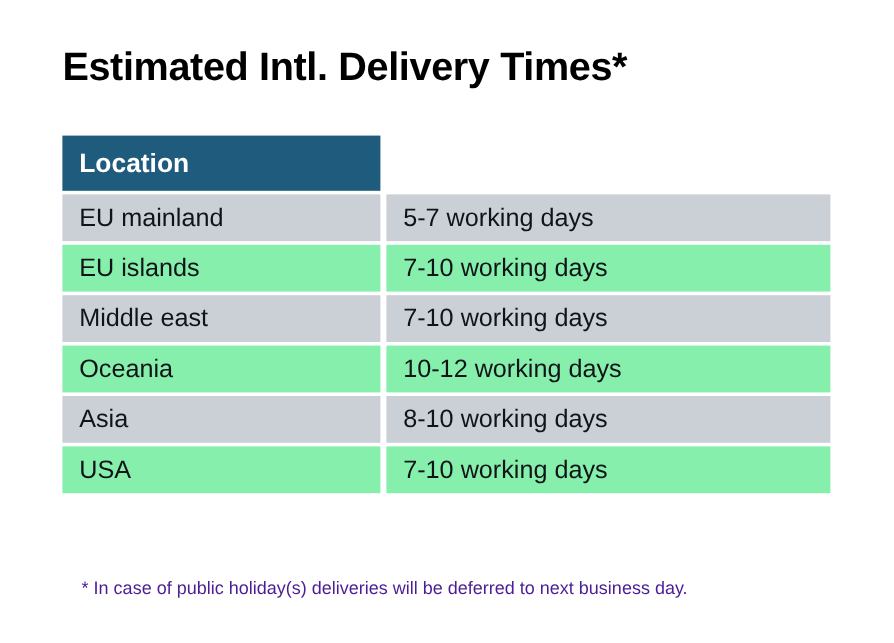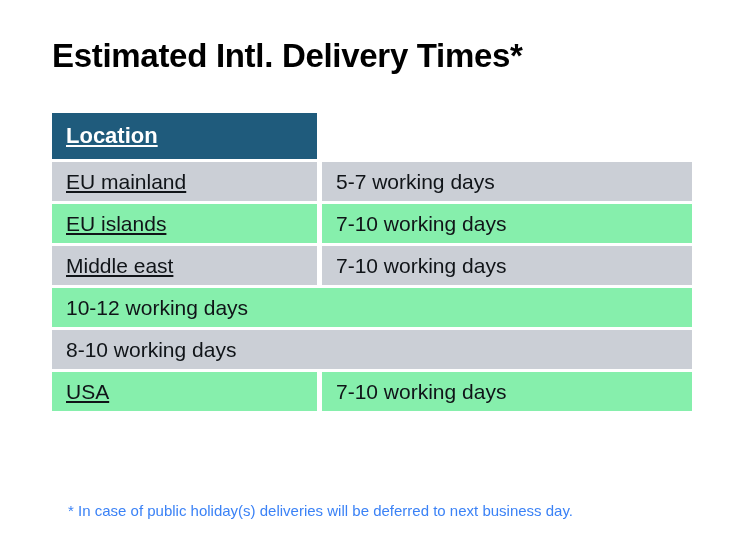--- a/index.html
+++ b/index.html
@@ -50,21 +50,20 @@
     padding-right: 10px;
     height: 39px;
     font-size: 21px;
     color: #101418;
     overflow: hidden;
     white-space: nowrap;
   }
   .cell.col-location {
     width: 265px;
     flex: 0 0 265px;
-    text-decoration: underline;
   }
   .cell.col-delivery {
     flex: 1 1 auto;
   }
   .header-row .cell {
     background: #1f5b7c;
     color: #ffffff;
     font-weight: 700;
     font-size: 22px;
     height: 46px;
@@ -77,23 +76,22 @@
   }
   .row-even .cell {
     background: #86efac;
   }
   .footnote {
     position: absolute;
     left: 68px;
     top: 481px;
     font-size: 15px;
     line-height: 20px;
-    color: #3b82f6;
+    color: #4c1d95;
     white-space: nowrap;
-    margin-top: 20px;
   }
 </style>
 </head>
 <body>
 
 <div class="page">
 
   <div class="page-title">Estimated Intl. Delivery Times*</div>
 
   <div class="delivery-table">
@@ -111,24 +109,26 @@
       <div class="cell col-location">EU islands</div>
       <div class="cell col-delivery">7-10 working days</div>
     </div>
 
     <div class="table-row row-odd">
       <div class="cell col-location">Middle east</div>
       <div class="cell col-delivery">7-10 working days</div>
     </div>
 
     <div class="table-row row-even">
+      <div class="cell col-location">Oceania</div>
       <div class="cell col-delivery">10-12 working days</div>
     </div>
 
     <div class="table-row row-odd">
+      <div class="cell col-location">Asia</div>
       <div class="cell col-delivery">8-10 working days</div>
     </div>
 
     <div class="table-row row-even">
       <div class="cell col-location">USA</div>
       <div class="cell col-delivery">7-10 working days</div>
     </div>
 
   </div>
 

